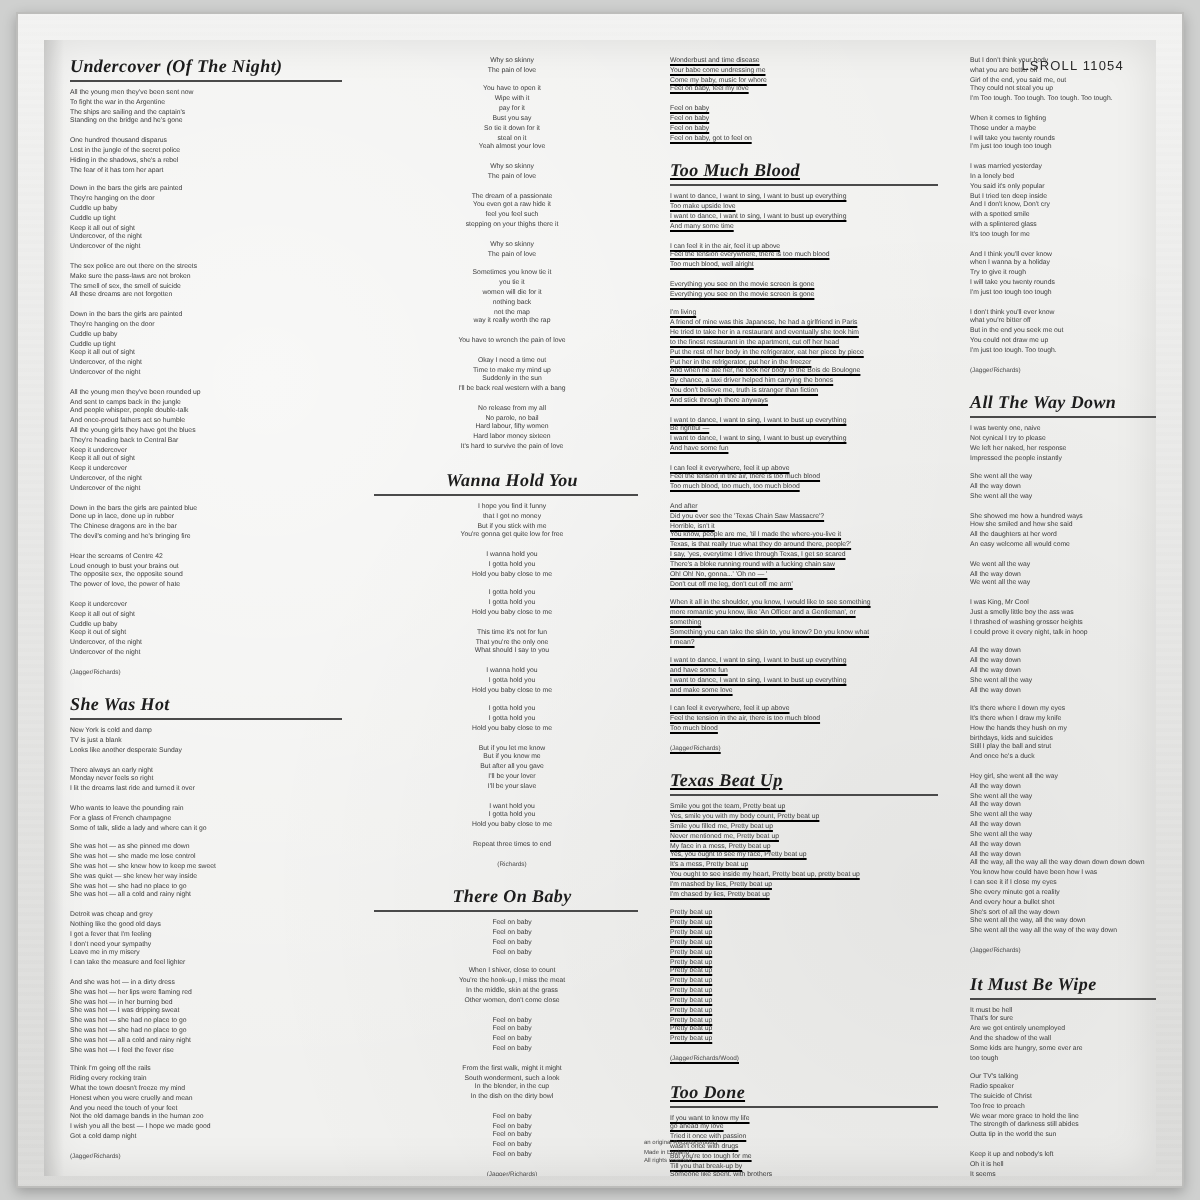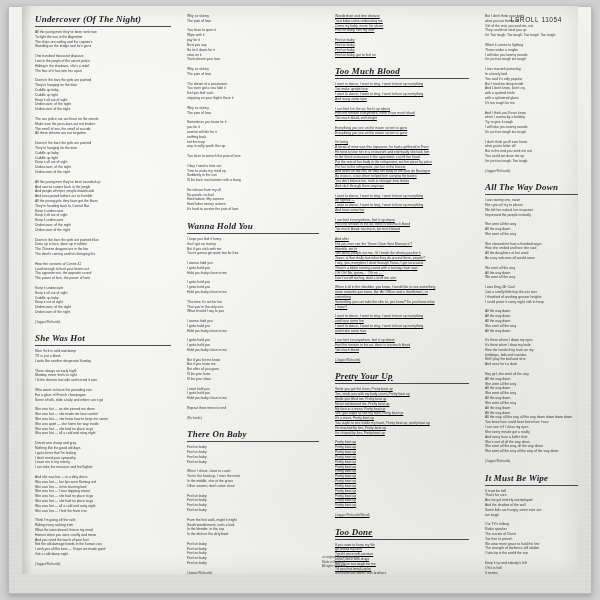--- a/index.html
+++ b/index.html
@@ -14,21 +14,21 @@
     left:8px;top:6px;
     width:584px;height:588px;
     background:#e9e9e7;
     background-image:
       linear-gradient(180deg, rgba(255,255,255,.45), rgba(0,0,0,.06)),
       repeating-linear-gradient(0deg, rgba(0,0,0,.012) 0 2px, rgba(255,255,255,.012) 2px 4px);
     box-shadow:0 0 0 1px #bdbdbb inset, 0 2px 6px rgba(0,0,0,.25);
   }
   .paper{
     position:absolute;
-    left:14px;top:0;
+    left:14px;top:14px;
     width:556px;height:568px;
     background:#f1f1ef;
     overflow:hidden;
   }
   .paper:before{
     content:"";
     position:absolute;inset:0;
     background:
       radial-gradient(circle at 20% 30%, rgba(255,255,255,.5), transparent 60%),
       radial-gradient(circle at 80% 75%, rgba(0,0,0,.05), transparent 55%);
@@ -40,21 +40,21 @@
     display:flex;
     padding:8px 6px 6px 8px;
     box-sizing:border-box;
   }
   .col{
     flex:1 1 0;
     padding:0 5px;
     box-sizing:border-box;
   }
   .col-1{flex:0 0 152px;}
-  .col-2{flex:0 0 148px;}
+  .col-2{flex:0 0 148px;text-align:center;}
   .col-3{flex:0 0 150px;text-decoration:underline;}
   .col-4{flex:0 0 110px;}
 
   .catno{
     position:absolute;
     right:16px;top:10px;
     font-size:6.5px;
     letter-spacing:.6px;
     color:#2a2a2a;
     font-family:"Liberation Sans", sans-serif;
@@ -433,21 +433,21 @@
 I want to dance, I want to sing, I want to bust up everything
 and make some love
 
 I can feel it everywhere, feel it up above
 Feel the tension in the air, there is too much blood
 Too much blood</div>
           <div class="credit">(Jagger/Richards)</div>
         </div>
 
         <div class="song">
-          <div class="song-title">Pretty Your Up</div>
+          <div class="song-title">Texas Beat Up</div>
           <div class="title-rule"></div>
           <div class="lyrics">Smile you got the team, Pretty beat up
 Yes, smile you with my body count, Pretty beat up
 Smile you filled me, Pretty beat up
 Never mentioned me, Pretty beat up
 My face in a mess, Pretty beat up
 Yes, you ought to see my face, Pretty beat up
 It's a mess, Pretty beat up
 You ought to see inside my heart, Pretty beat up, pretty beat up
 I'm mashed by lies, Pretty beat up

